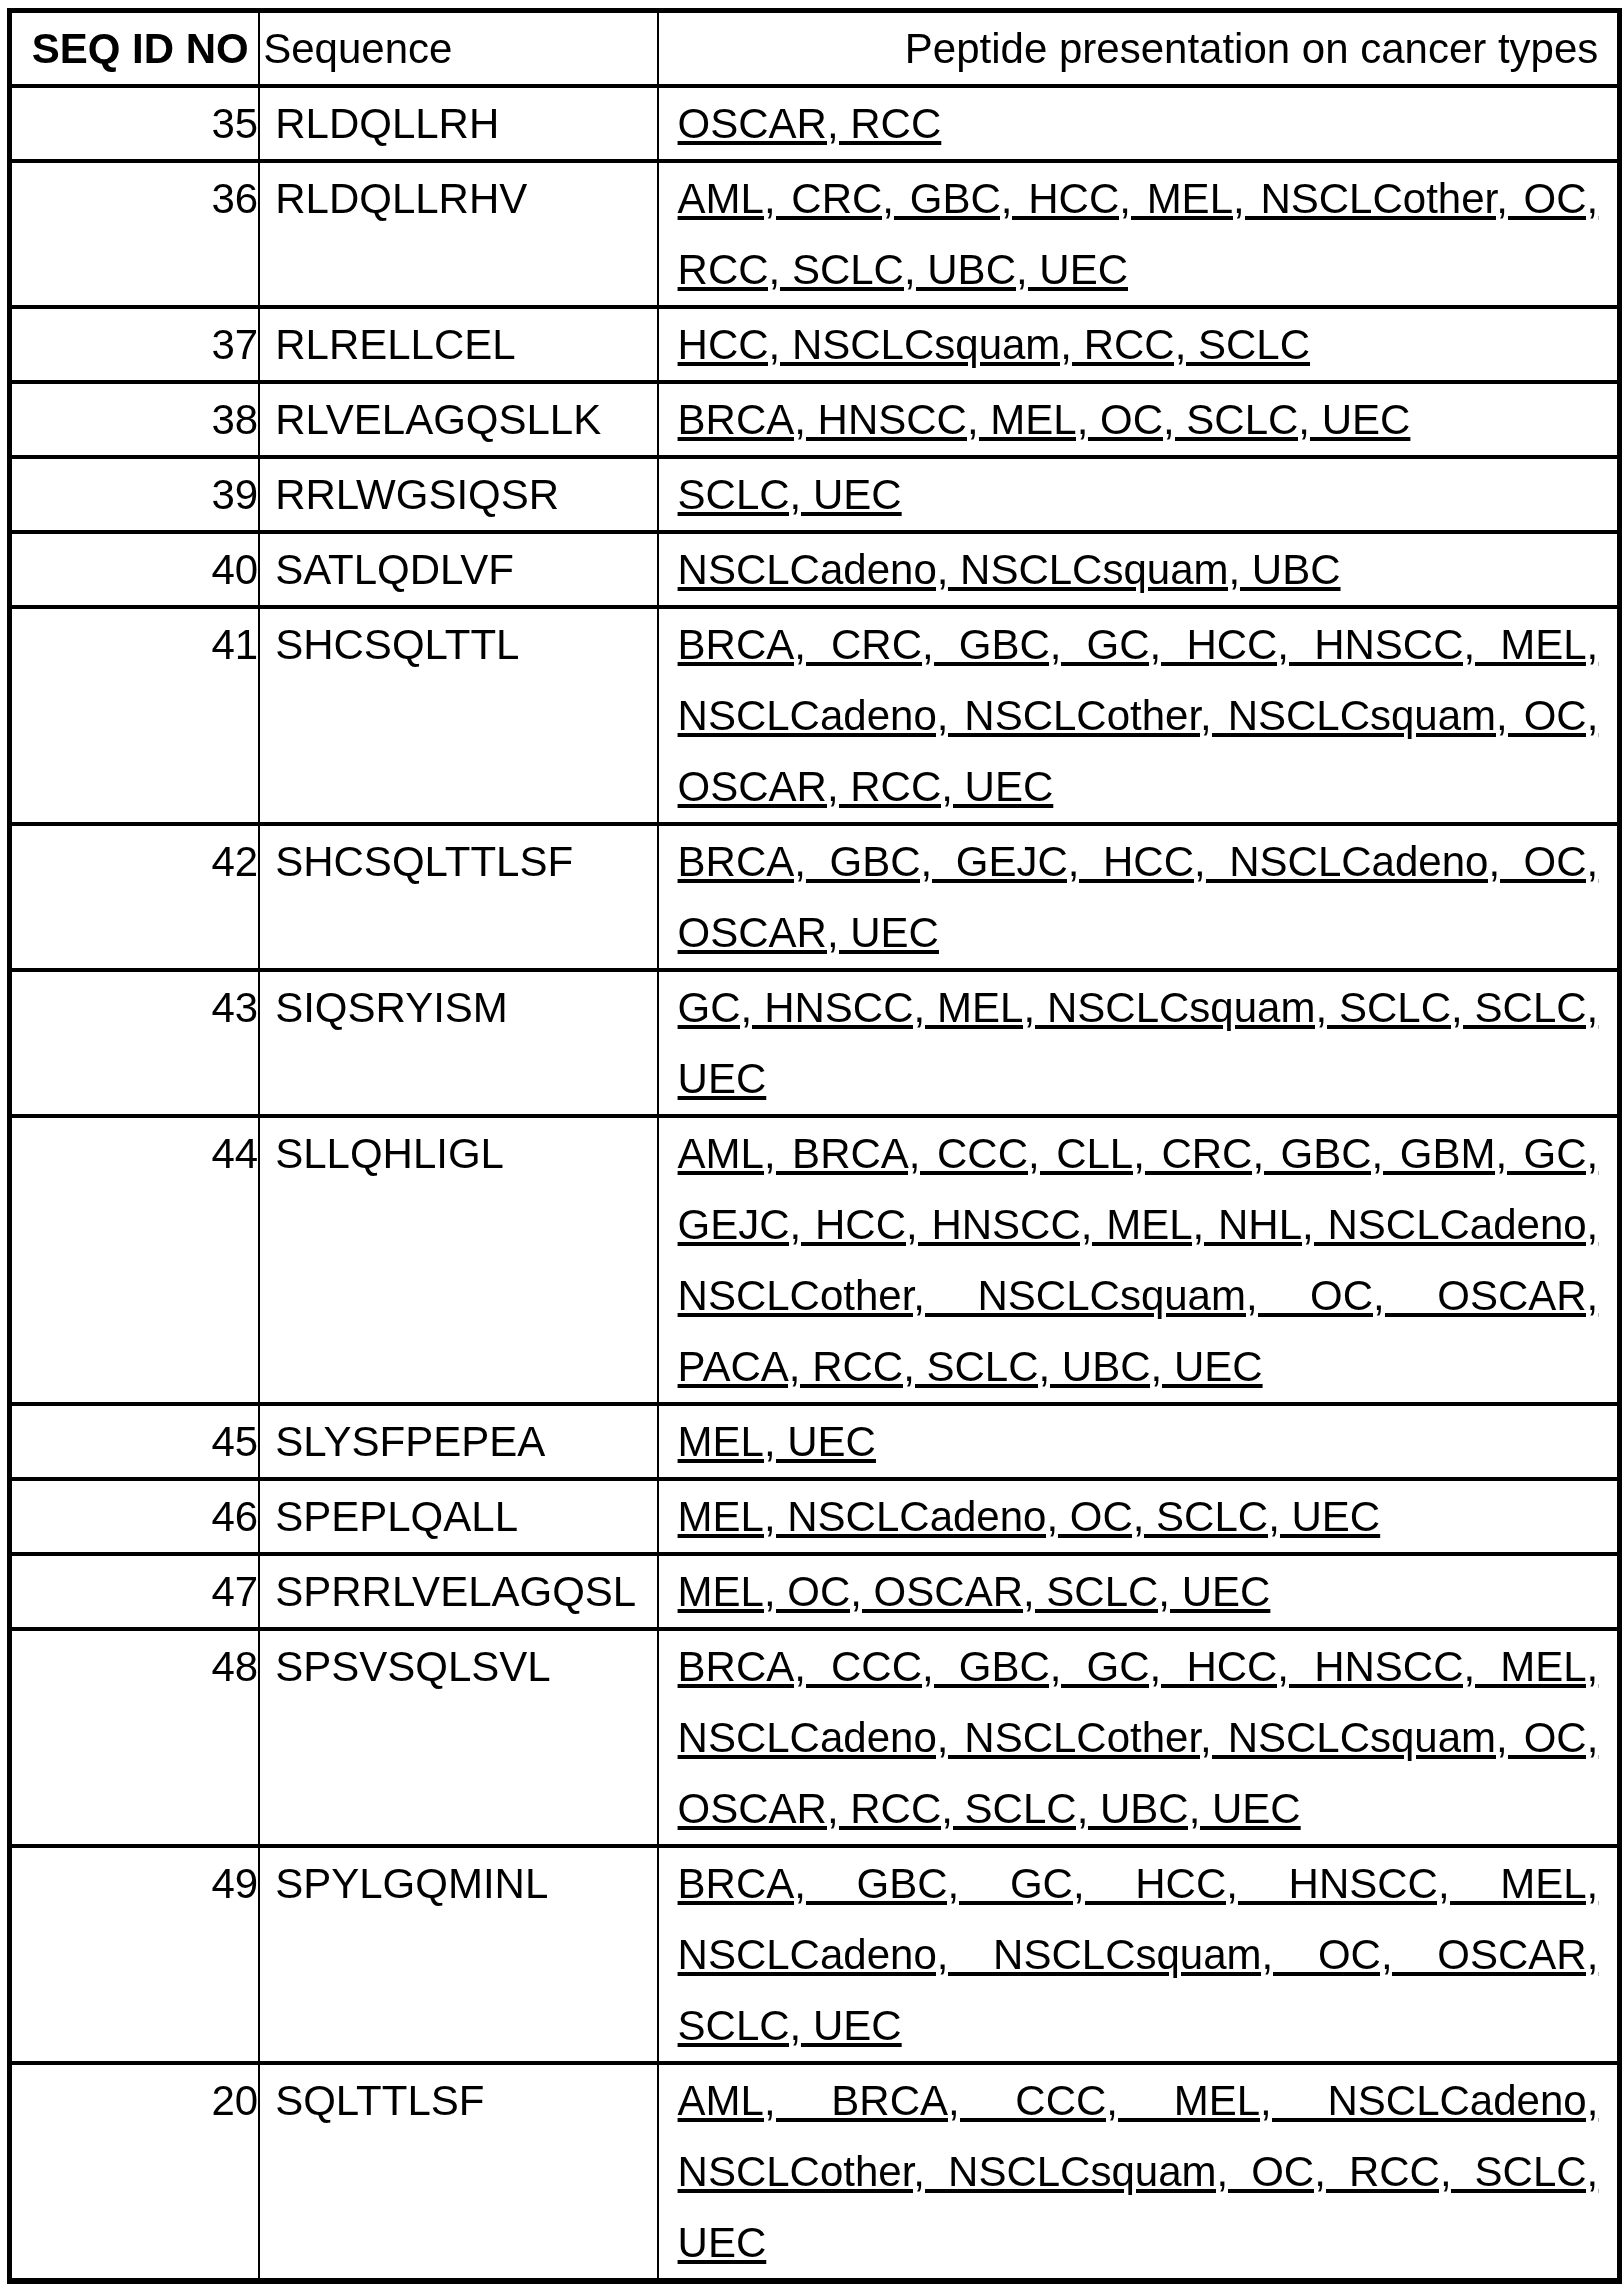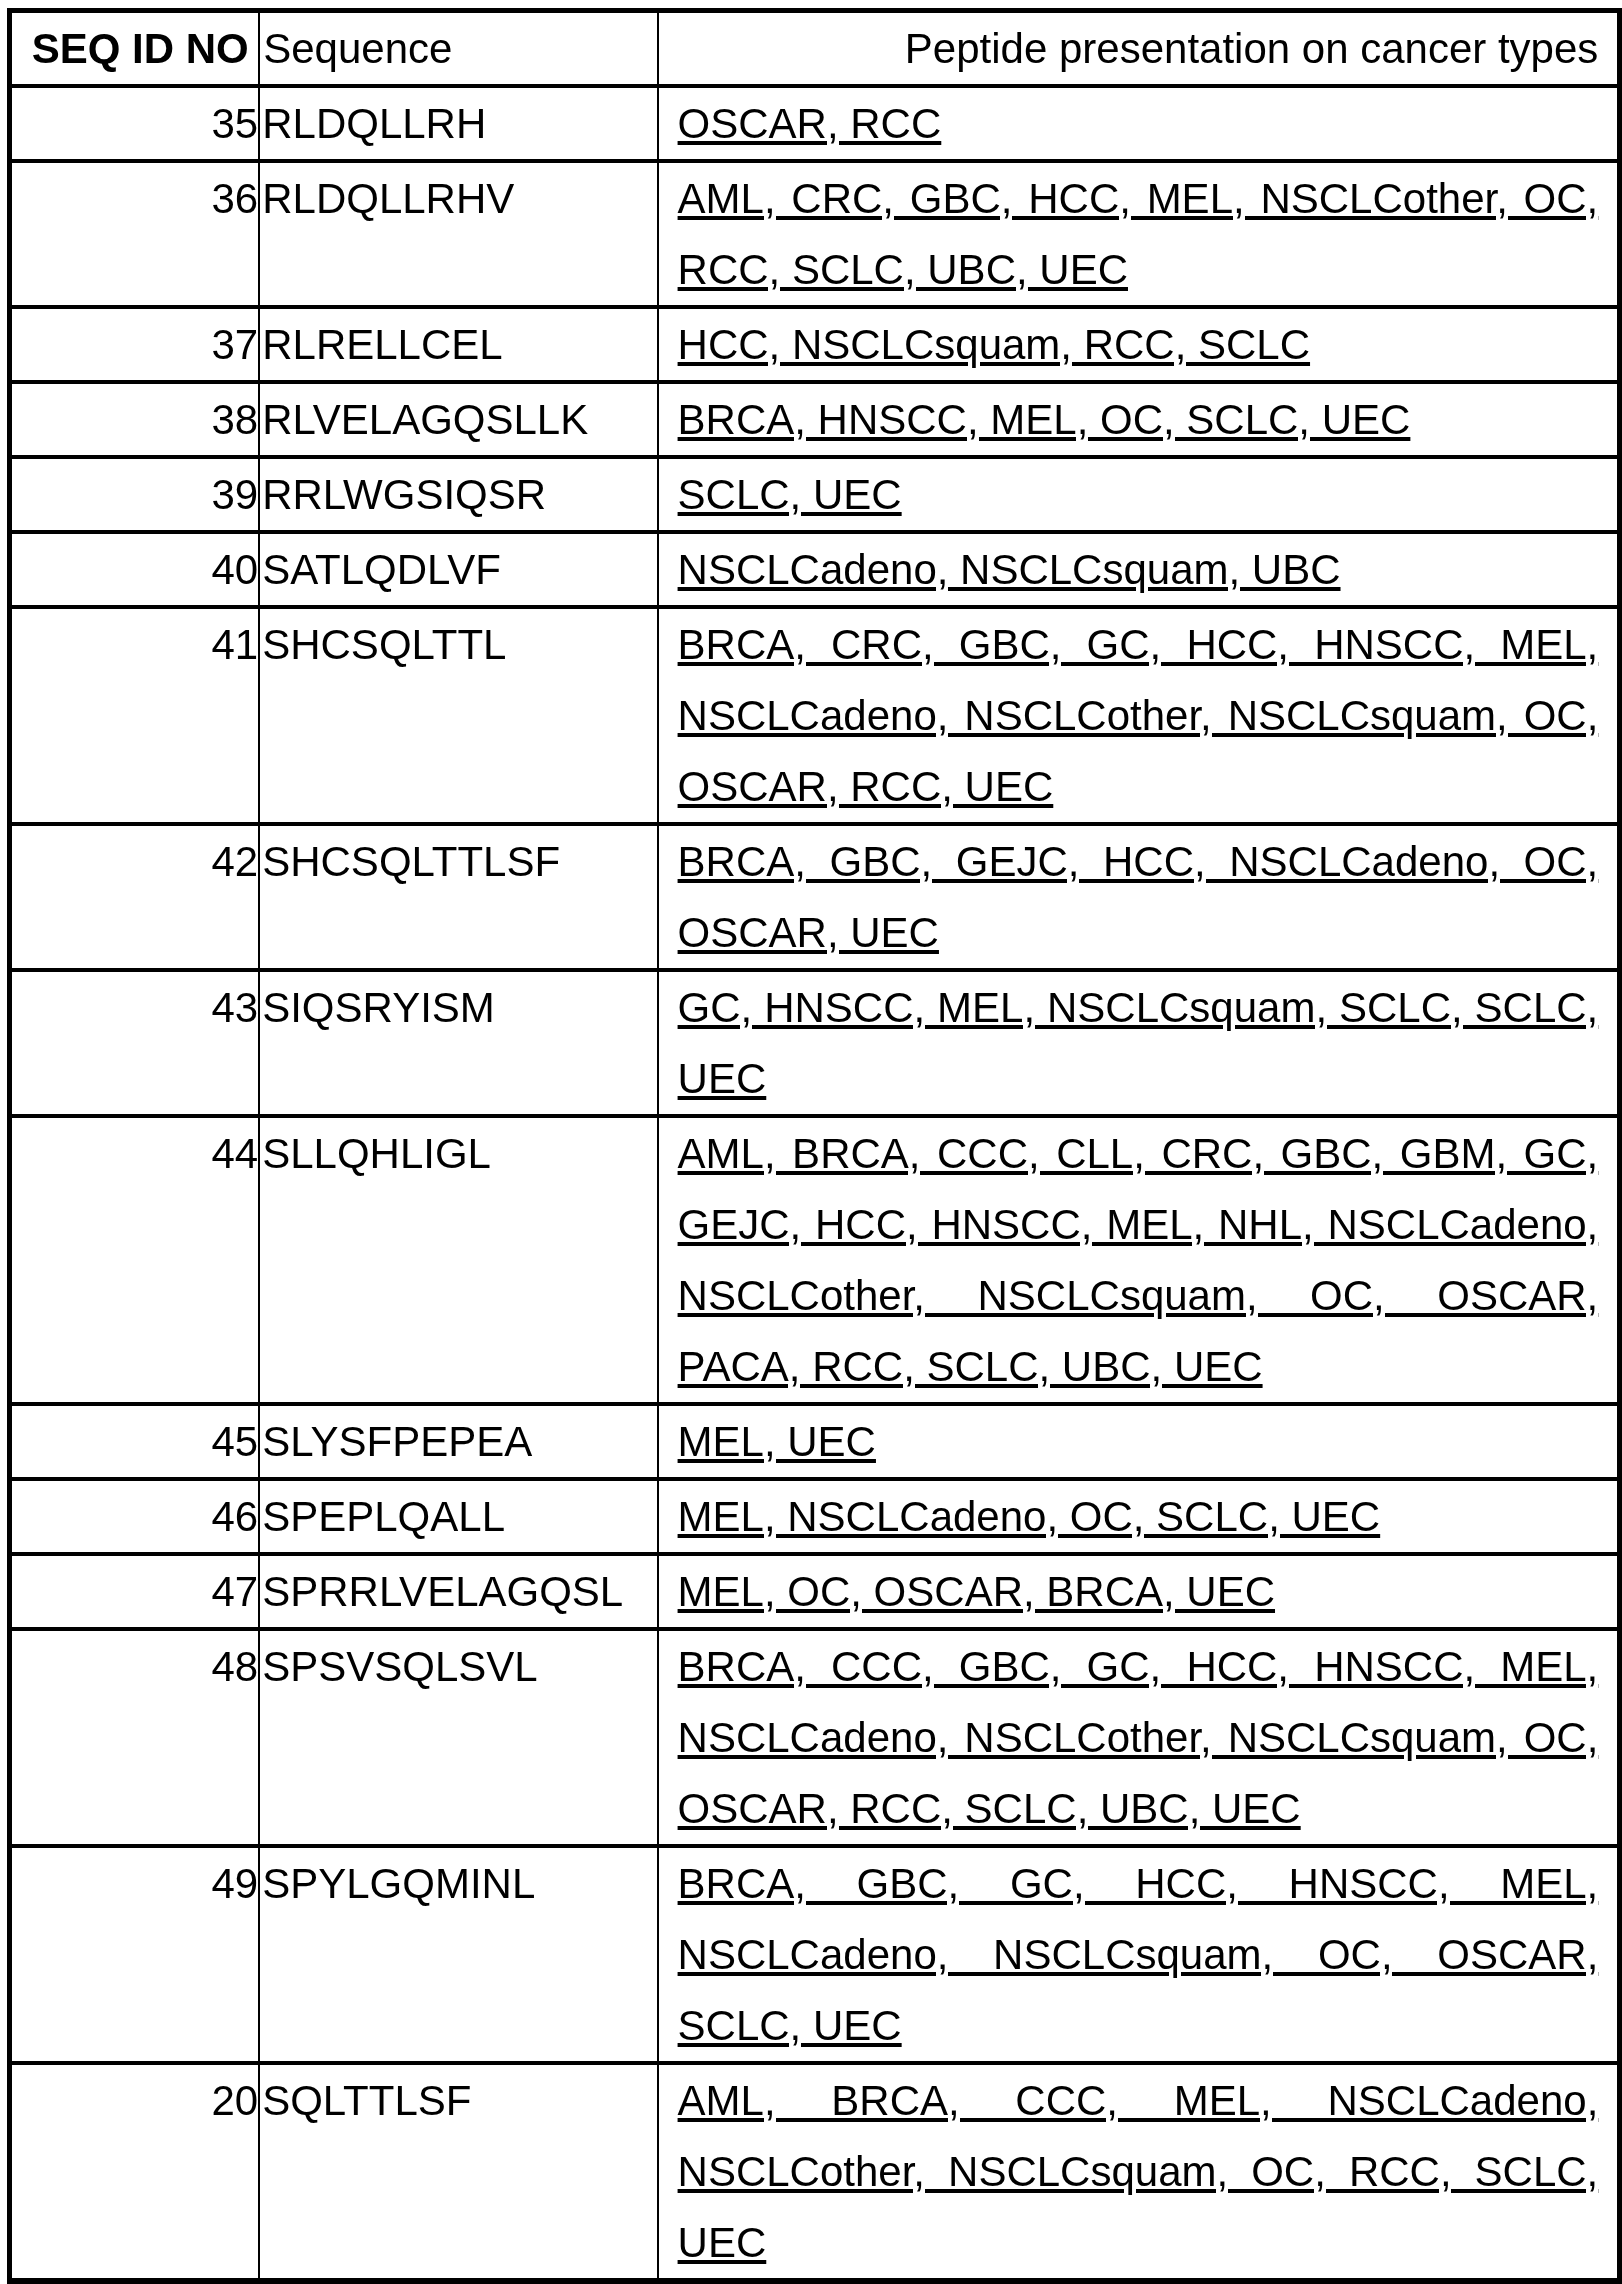--- a/index.html
+++ b/index.html
@@ -45,21 +45,21 @@
   .seq-table th {
     text-align: left;
   }
   th.h-id { padding-left: 20px; font-weight: bold; }
   th.h-seq { padding-left: 3px; }
   th.h-types { padding-left: 9px; padding-right: 18.4px; text-align: right; }
   td.col-id {
     text-align: right;
   }
   td.col-seq {
-    padding-left: 2px;
+    padding-left: 15px;
     padding-right: 8.4px;
   }
   td.col-types {
     padding-left: 18.4px;
     padding-right: 18.4px;
     text-align: justify;
     text-decoration: underline;
   }
 </style>
 </head>
@@ -136,21 +136,21 @@
         <td class="col-types">MEL, UEC</td>
       </tr>
       <tr>
         <td class="col-id">46</td>
         <td class="col-seq">SPEPLQALL</td>
         <td class="col-types">MEL, NSCLCadeno, OC, SCLC, UEC</td>
       </tr>
       <tr>
         <td class="col-id">47</td>
         <td class="col-seq">SPRRLVELAGQSL</td>
-        <td class="col-types">MEL, OC, OSCAR, BRCA, UEC</td>
+        <td class="col-types">MEL, OC, OSCAR, SCLC, UEC</td>
       </tr>
       <tr>
         <td class="col-id">48</td>
         <td class="col-seq">SPSVSQLSVL</td>
         <td class="col-types">BRCA, CCC, GBC, GC, HCC, HNSCC, MEL, NSCLCadeno, NSCLCother, NSCLCsquam, OC, OSCAR, RCC, SCLC, UBC, UEC</td>
       </tr>
       <tr>
         <td class="col-id">49</td>
         <td class="col-seq">SPYLGQMINL</td>
         <td class="col-types">BRCA, GBC, GC, HCC, HNSCC, MEL, NSCLCadeno, NSCLCsquam, OC, OSCAR, SCLC, UEC</td>

